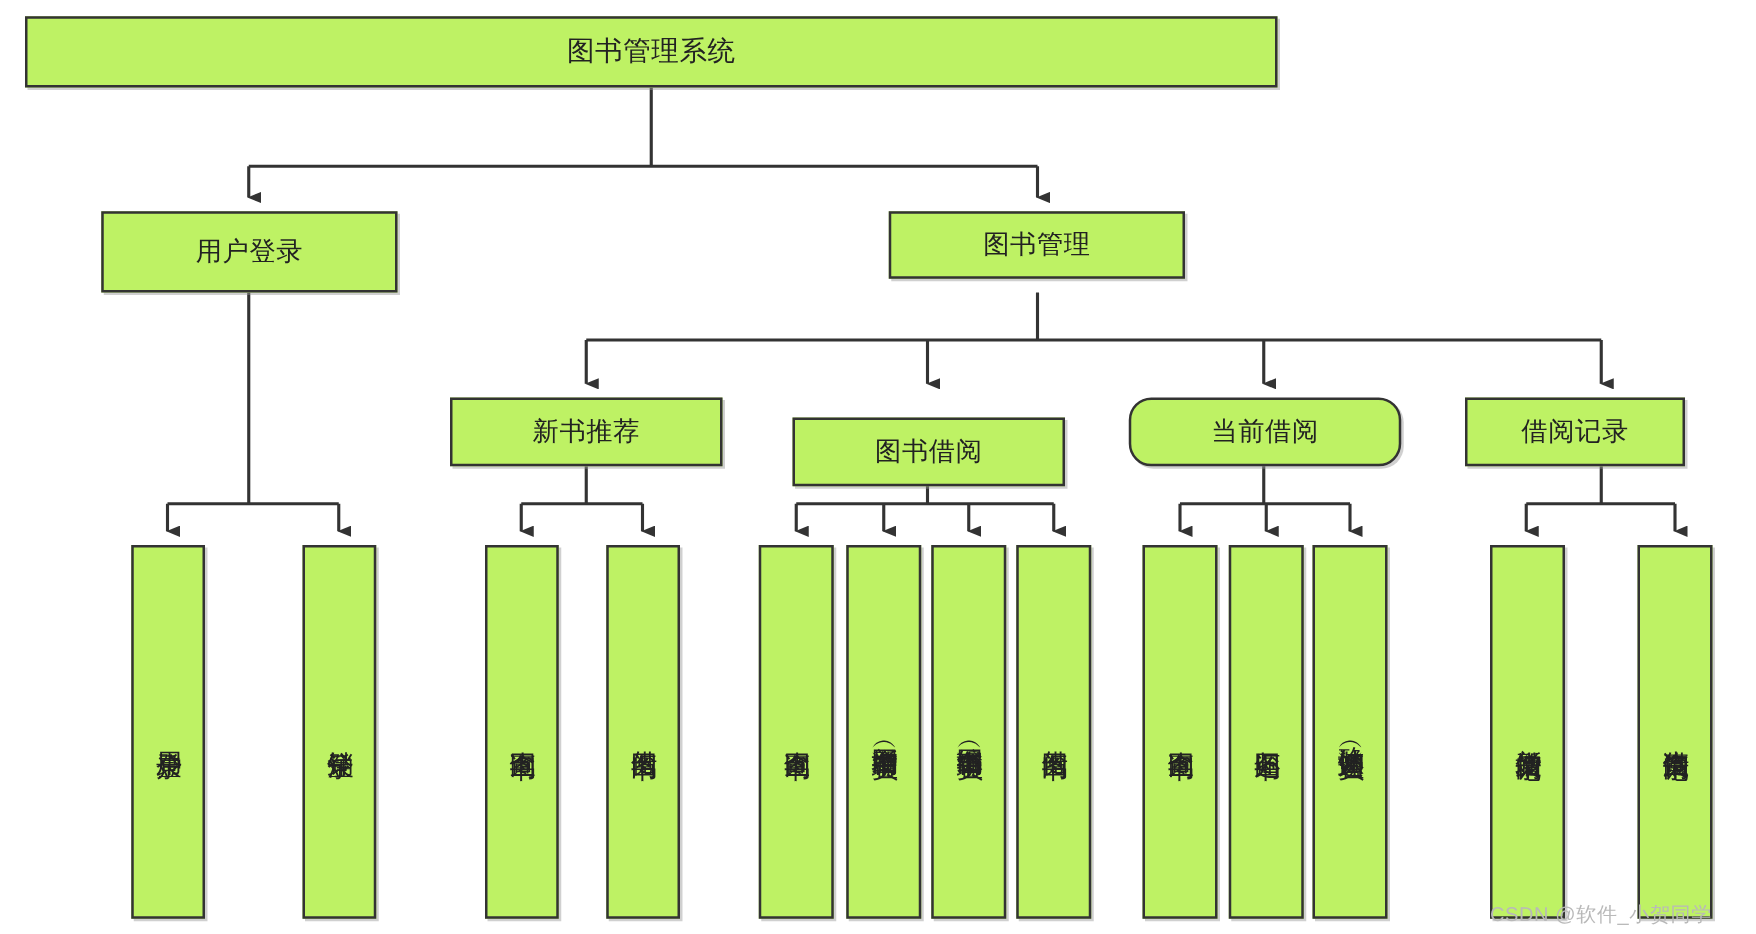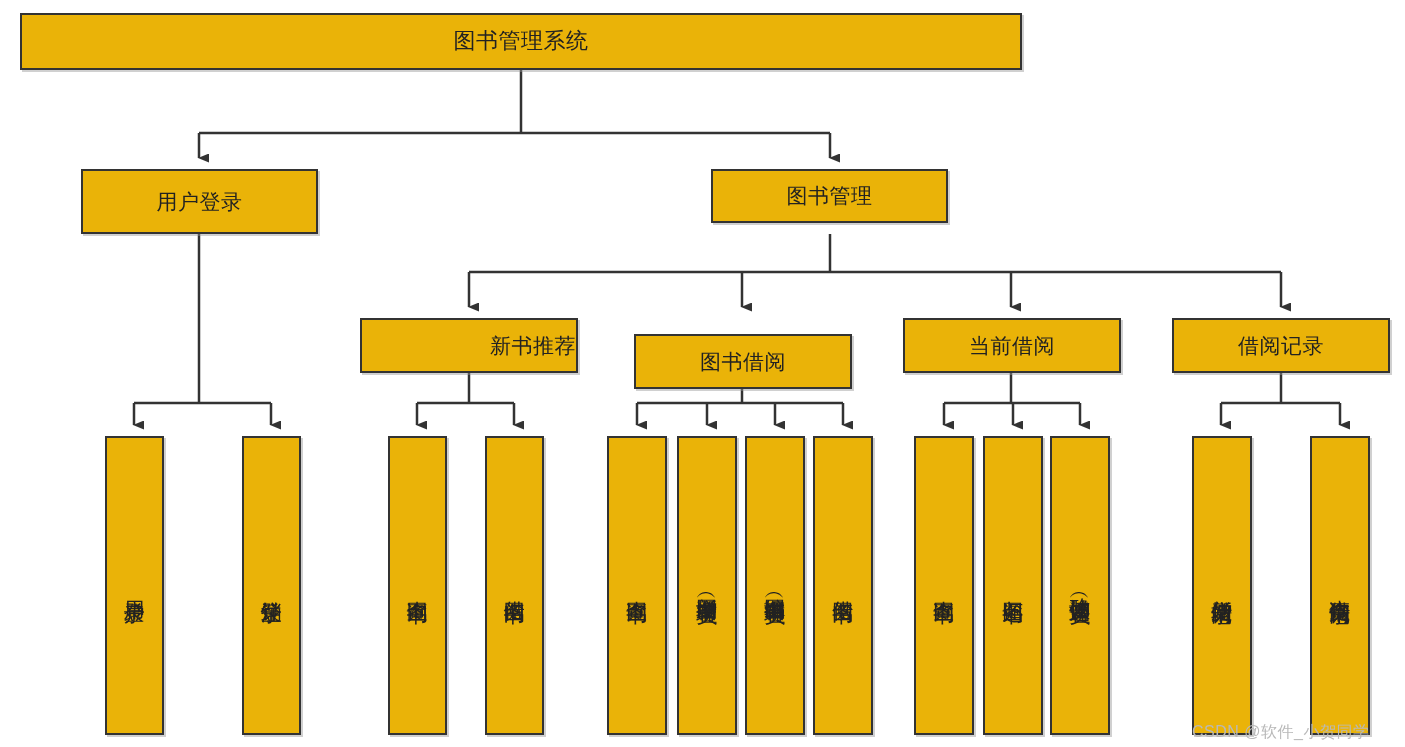--- a/index.html
+++ b/index.html
@@ -22,21 +22,21 @@
   svg#tree-svg {
     position: absolute;
     top: 0;
     left: 0;
     width: 1405px;
     height: 747px;
   }
   .node-box {
     position: absolute;
     box-sizing: border-box;
-    background: #eab308;
+    background: #bef264;
     border: 2px solid #333333;
     box-shadow: 2px 2px 0 rgba(150,150,150,0.45);
     display: flex;
     align-items: center;
     justify-content: center;
     overflow: hidden;
   }
   .node-label-h {
     font-size: 21px;
     color: #222222;
@@ -124,30 +124,30 @@
     <span class="node-label-h">图书管理系统</span>
   </div>
 
   <div class="node-box" style="left:81px; top:169px; width:237px; height:65px;">
     <span class="node-label-h">用户登录</span>
   </div>
   <div class="node-box" style="left:711px; top:169px; width:237px; height:54px;">
     <span class="node-label-h">图书管理</span>
   </div>
 
-  <div class="node-box" style="left:360px; top:318px; width:218px; height:55px;justify-content:flex-end;">
+  <div class="node-box" style="left:360px; top:318px; width:218px; height:55px;">
     <span class="node-label-h">新书推荐</span>
   </div>
   <div class="node-box" style="left:634px; top:334px; width:218px; height:55px;">
     <span class="node-label-h">图书借阅</span>
   </div>
-  <div class="node-box" style="left:903px; top:318px; width:218px; height:55px;">
+  <div class="node-box" style="left:903px; top:318px; width:218px; height:55px;border-radius:18px;">
     <span class="node-label-h">当前借阅</span>
   </div>
-  <div class="node-box" style="left:1172px; top:318px; width:218px; height:55px;">
+  <div class="node-box" style="left:1172px; top:318px; width:176px; height:55px;">
     <span class="node-label-h">借阅记录</span>
   </div>
 
   <div class="node-box" style="left:105px; top:436px; width:59px; height:299px;">
     <span class="node-label-v">用户登录</span>
   </div>
   <div class="node-box" style="left:242px; top:436px; width:59px; height:299px;">
     <span class="node-label-v">注销登录</span>
   </div>
 

